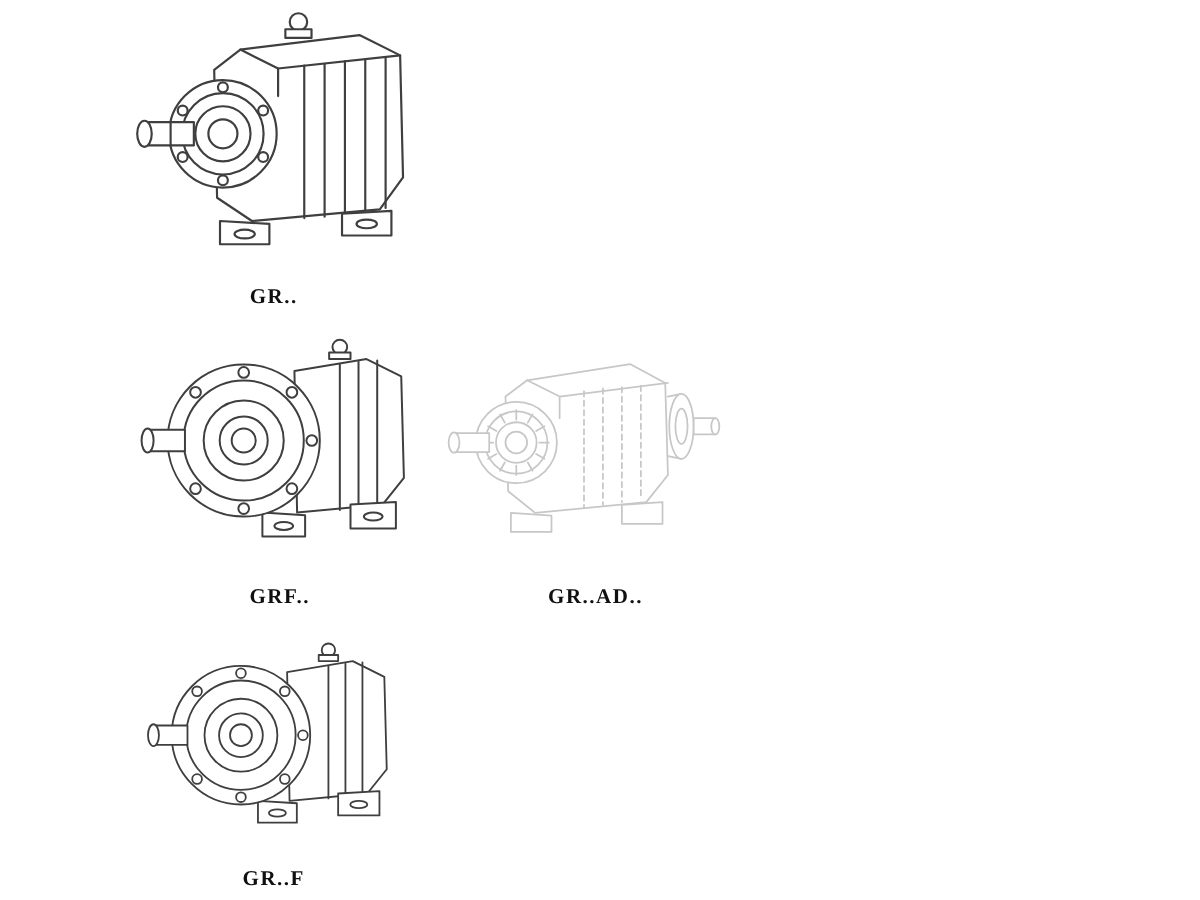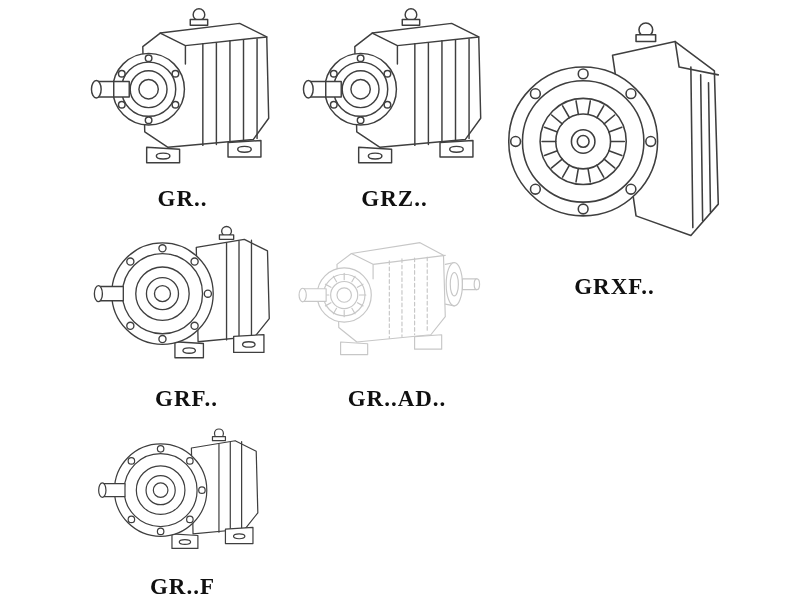--- a/index.html
+++ b/index.html
@@ -18,21 +18,21 @@
   }
   .art{
     display:block;
     width:100%;
     flex:1 1 auto;
     min-height:0;
   }
   .label{
     height:22px;line-height:22px;
     font-weight:bold;
-    font-size:23px;
+    font-size:14px;
     letter-spacing:1px;
     color:#101010;
     text-align:right;
     white-space:nowrap;
   }
   .defs{position:absolute;width:0;height:0;overflow:hidden;}
 </style>
 </head>
 <body>
 
@@ -202,33 +202,21 @@
 
 <div class="canvas">
 
   <figure class="cell" style="left:80px;top:4px;width:205px;height:206px">
     <svg class="art" viewBox="0 0 210 190" xmlns="http://www.w3.org/2000/svg" xmlns:xlink="http://www.w3.org/1999/xlink">
       <use href="#sym-foot" xlink:href="#sym-foot"></use>
     </svg>
     <figcaption class="label">GR..</figcaption>
   </figure>
 
-  <figure class="cell" style="left:292px;top:4px;width:205px;height:206px">
-    <svg class="art" viewBox="0 0 210 190" xmlns="http://www.w3.org/2000/svg" xmlns:xlink="http://www.w3.org/1999/xlink">
-      <use href="#sym-foot" xlink:href="#sym-foot"></use>
-    </svg>
-    <figcaption class="label">GRZ..</figcaption>
-  </figure>
-
-  <figure class="cell" style="left:497px;top:2px;width:235px;height:296px">
-    <svg class="art" viewBox="0 0 240 275" xmlns="http://www.w3.org/2000/svg" xmlns:xlink="http://www.w3.org/1999/xlink">
-      <use href="#sym-grxf" xlink:href="#sym-grxf"></use>
-    </svg>
-    <figcaption class="label">GRXF..</figcaption>
-  </figure>
+
 
   <figure class="cell" style="left:84px;top:210px;width:205px;height:200px">
     <svg class="art" viewBox="0 0 210 200" xmlns="http://www.w3.org/2000/svg" xmlns:xlink="http://www.w3.org/1999/xlink">
       <use href="#sym-flange" xlink:href="#sym-flange"></use>
     </svg>
     <figcaption class="label">GRF..</figcaption>
   </figure>
 
   <figure class="cell" style="left:288px;top:212px;width:218px;height:198px">
     <svg class="art" viewBox="0 0 225 195" xmlns="http://www.w3.org/2000/svg" xmlns:xlink="http://www.w3.org/1999/xlink">

